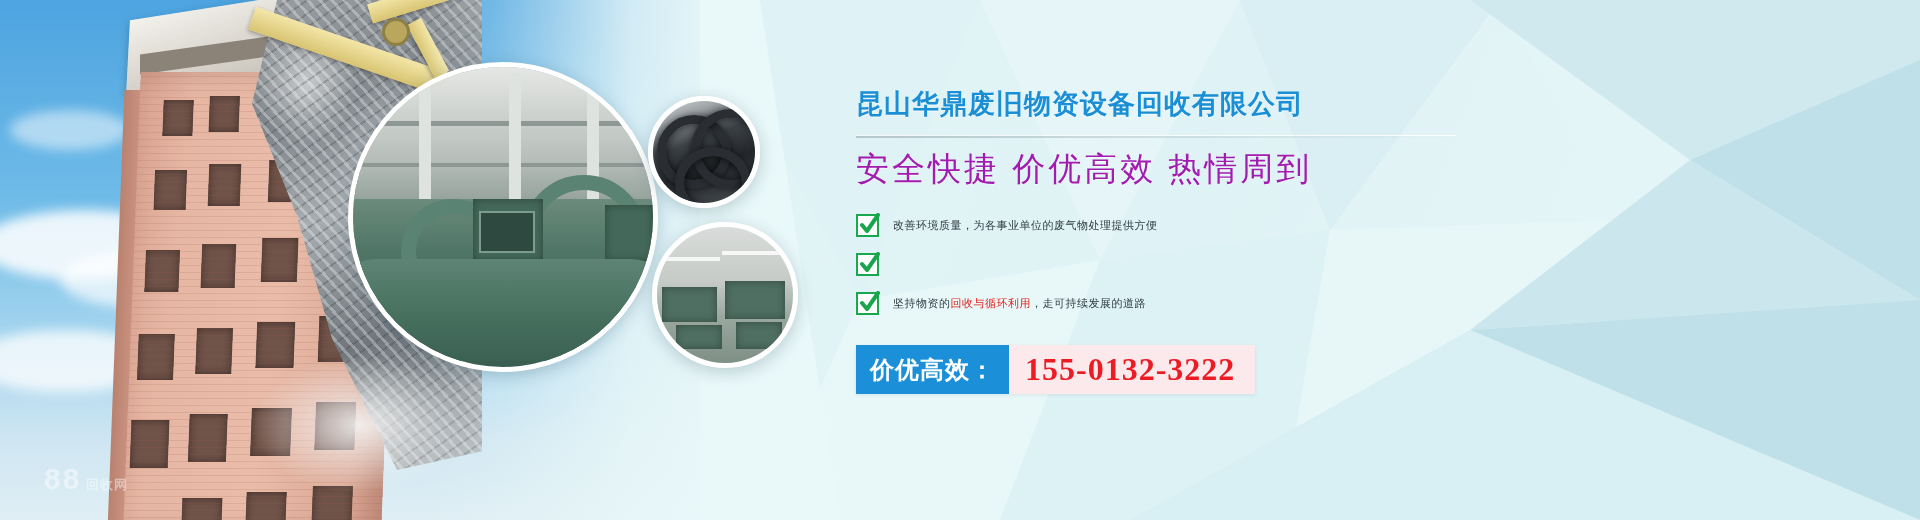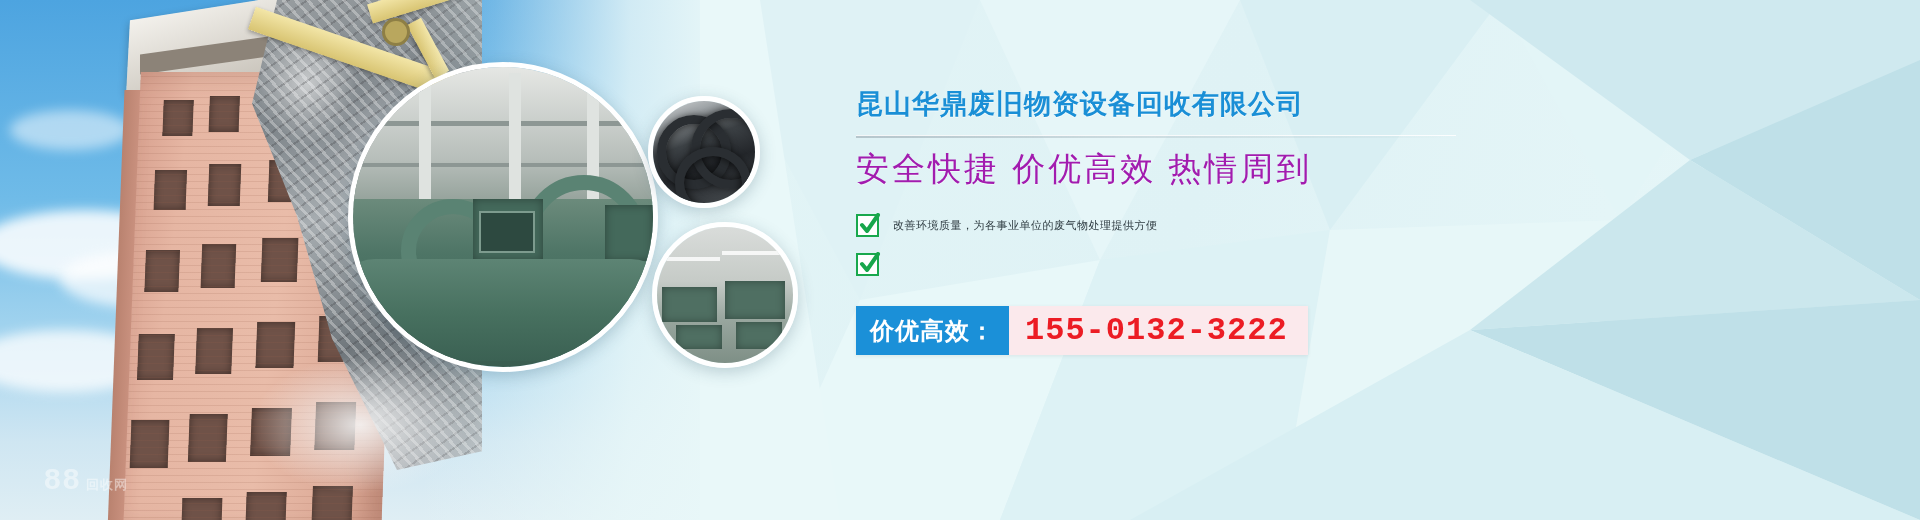--- a/index.html
+++ b/index.html
@@ -115,21 +115,21 @@
      position:relative;margin-right:14px;}
   .check svg{position:absolute;left:1px;top:-3px;}
   .btxt{font-size:11px;color:#2d3a40;letter-spacing:.5px;}
   .hl{color:#e2211c;}
   .hotline{margin-top:14px;display:inline-flex;align-items:stretch;
      background:#fbe9ec;height:49px;box-shadow:0 1px 4px rgba(0,0,0,.08);}
   .hl-label{background:#1b90d8;color:#fff;font-size:24px;font-weight:bold;letter-spacing:1px;
      display:flex;align-items:center;padding:0 14px;}
   .hl-num{color:#ec1c24;font-size:32px;font-weight:bold;letter-spacing:1px;
      display:flex;align-items:center;padding:0 20px 0 16px;
-     font-family:Liberation Mono, monospace;}
+     font-family:Liberation Serif, serif;}
 </style>
 </head>
 <body>
 
 <div class="banner">
 
   <div class="bg">
     <svg viewBox="0 0 1920 520" preserveAspectRatio="none">
       <polygon points="700,0 980,0 860,300" fill="#dff2f5"></polygon>
       <polygon points="980,0 1240,0 1100,260" fill="#e6f6f8"></polygon>
@@ -254,20 +254,28 @@
       </div>
 
       <div class="bullet">
         <span class="check">
           <svg width="22" height="24" viewBox="0 0 22 24">
               <path d="M3 12 L8 18 L19 2" stroke="#17a64b" stroke-width="4" fill="none" stroke-linecap="round" stroke-linejoin="round"></path>
             </svg>
         </span>
       </div>
 
+      <div class="bullet">
+        <span class="check">
+          <svg width="22" height="24" viewBox="0 0 22 24">
+              <path d="M3 12 L8 18 L19 2" stroke="#17a64b" stroke-width="4" fill="none" stroke-linecap="round" stroke-linejoin="round"></path>
+            </svg>
+        </span>
+        <span class="btxt"><span>坚持物资的</span><span class="hl">回收与循环利用</span><span>，走可持续发展的道路</span></span>
+      </div>
 
     </div>
 
     <div class="hotline">
       <div class="hl-label">价优高效：</div>
       <div class="hl-num">155-0132-3222</div>
     </div>
 
   </div>
 </div>

